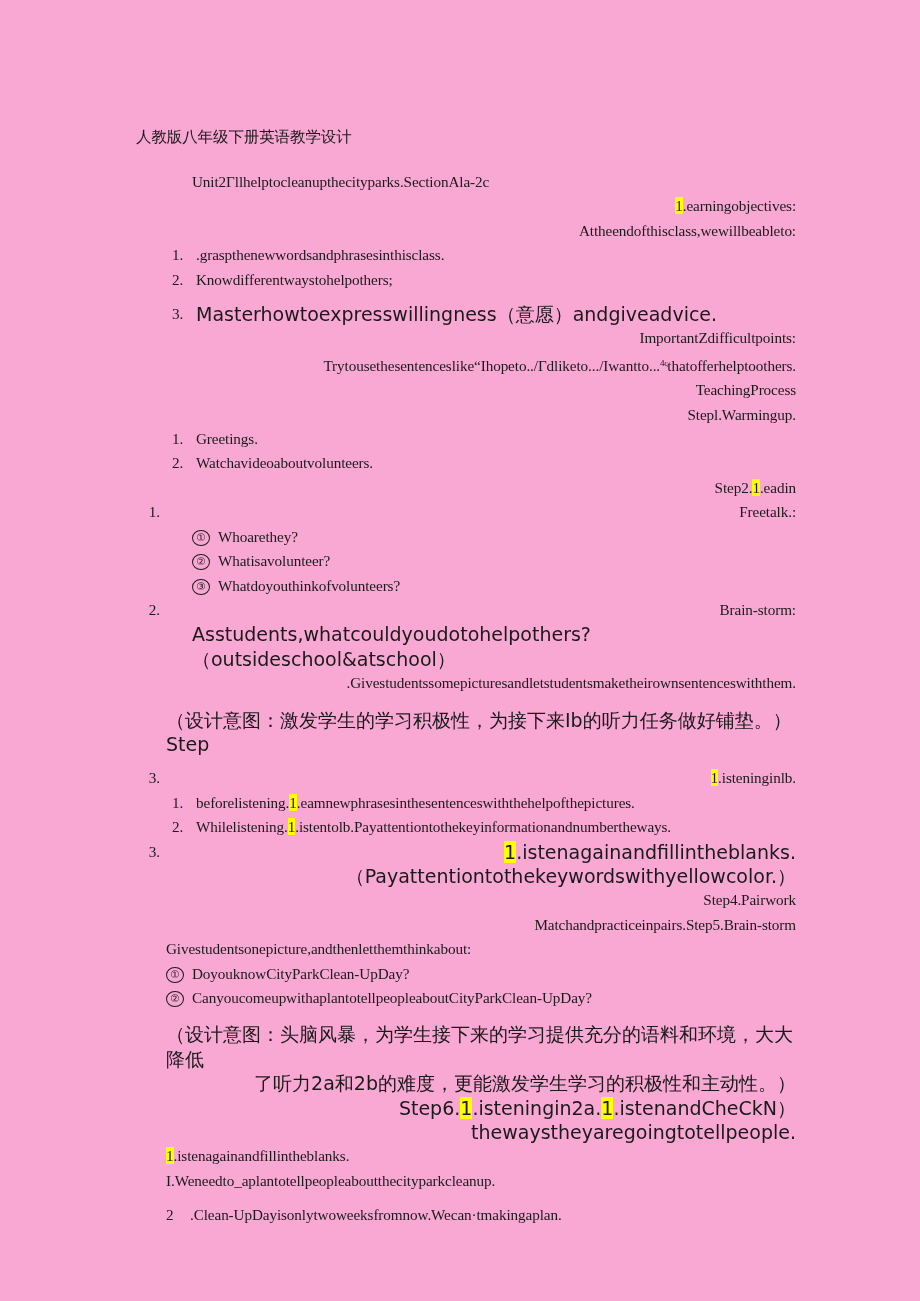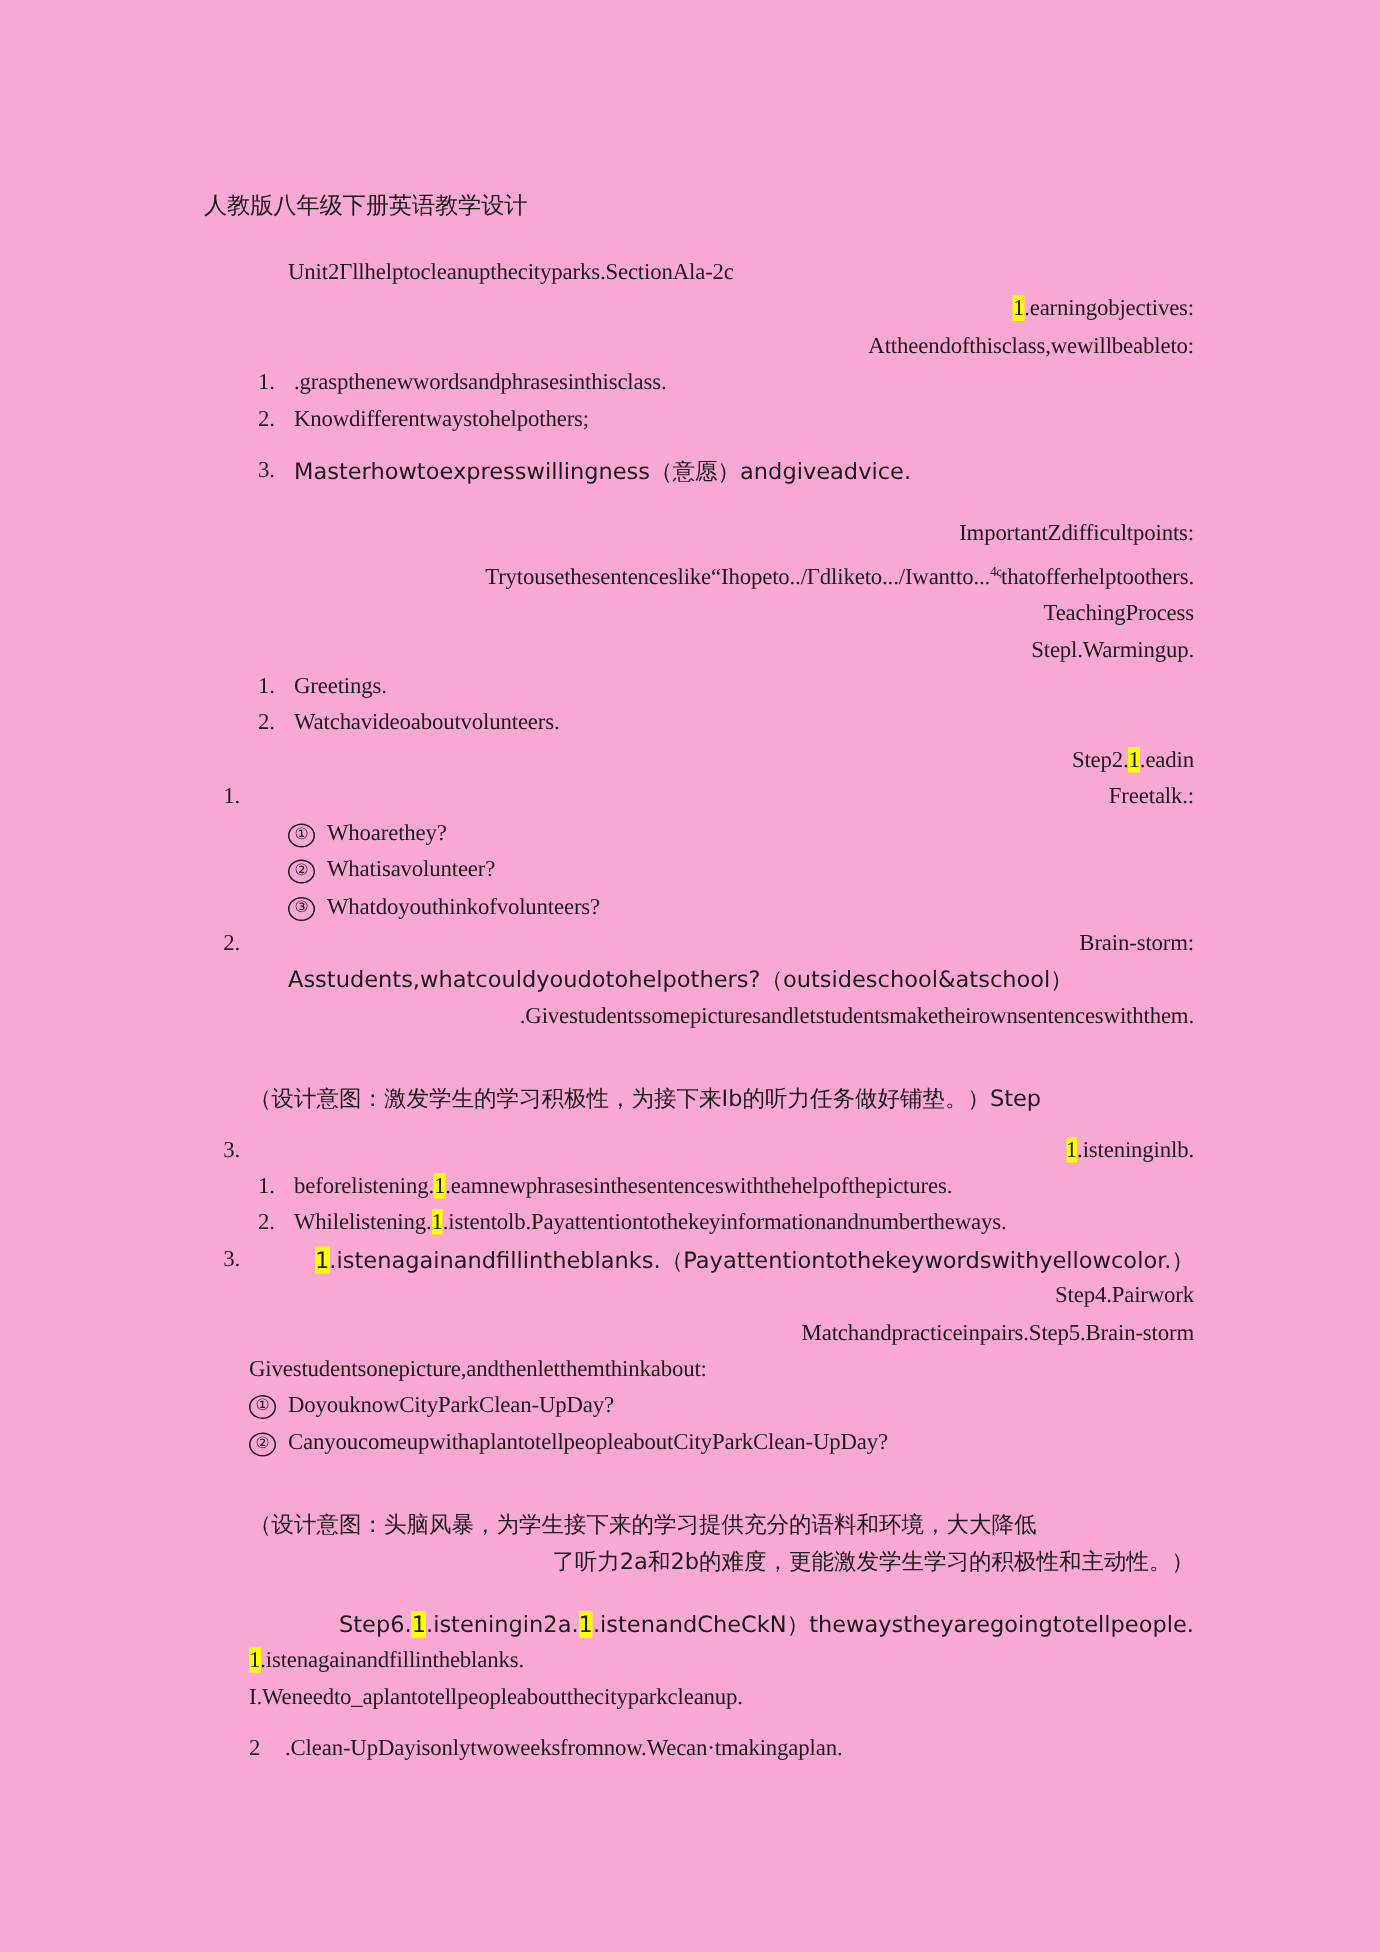--- a/index.html
+++ b/index.html
@@ -26,39 +26,39 @@
   }
   
   .ln {
     font-size: 15.2px;
     line-height: 24.4px;
     white-space: pre-wrap;
     letter-spacing: -0.1px;
   }
   .cjk {
     font-family: "DejaVu Sans", "Liberation Sans", sans-serif;
-    font-size: 15px;
+    font-size: 19px;
     letter-spacing: 0px;
   }
   
   .title {
     font-family: "DejaVu Sans", "Liberation Sans", sans-serif;
     font-size: 15.5px;
     line-height: 22px;
     margin-bottom: 22px;
   }
   
   .i0  { margin-left: 0px; text-align: right; }
   .i2  { margin-left: 30px; }
   .i3  { margin-left: 36px; }
   .i4  { margin-left: 56px; }
   
   .gap-sm { margin-top: 10px; }
-  .gap-md { margin-top: 18px; }
-  .gap-lg { margin-top: 30px; }
+  .gap-md { }
+  .gap-lg { margin-top: 12px; }
   .gap-xl { }
   
   .hl {
     background: #ffff00;
   }
   
   .num {
     display: inline-block;
     min-width: 24px;
   }

